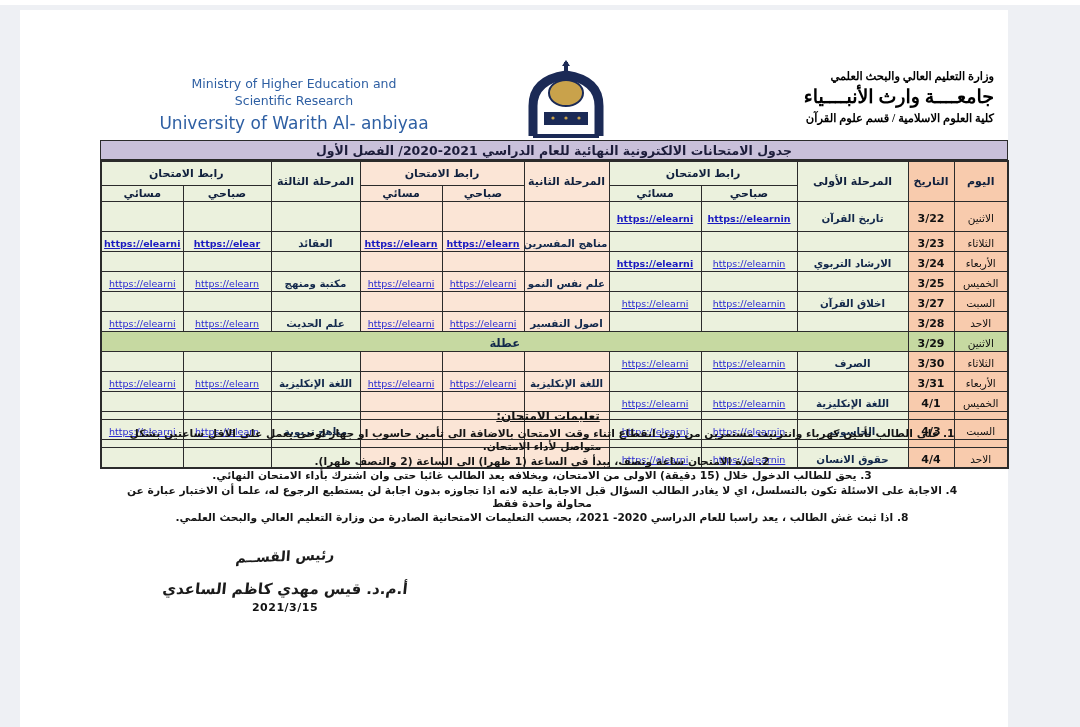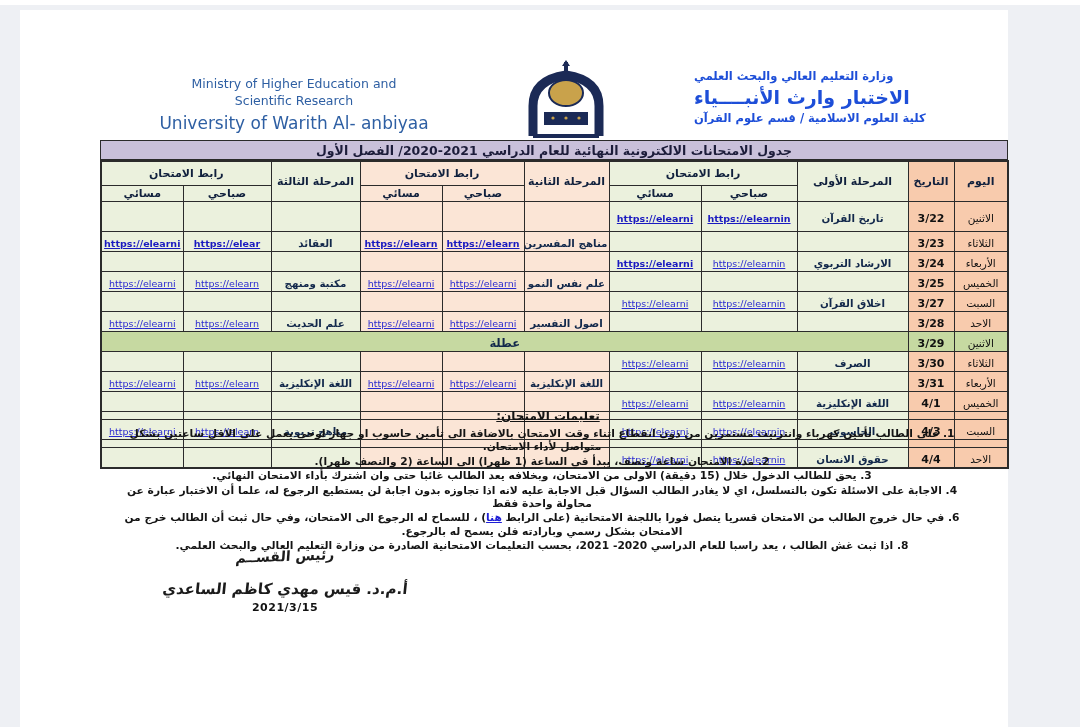--- a/index.html
+++ b/index.html
@@ -11,21 +11,21 @@
   }
   .top-strip{position:absolute;top:0;left:0;width:1080px;height:5px;background:#ffffff;}
   .page{
     position:absolute;left:20px;top:10px;width:988px;height:717px;
     background:#ffffff;
   }
   
   .hdr-en{position:absolute;left:104px;top:66px;width:340px;text-align:center;color:#2e5fa3;}
   .hdr-en .l-small{font-size:12.5px;line-height:1.35;}
   .hdr-en .l-big{font-size:17px;margin-top:3px;text-align:center;}
-  .hdr-ar{position:absolute;right:14px;top:58px;width:300px;text-align:left;color:#1d4ed8;direction:rtl;}
+  .hdr-ar{position:absolute;right:14px;top:58px;width:300px;text-align:right;color:#000000;direction:rtl;font-family:Liberation Serif, serif;}
   .hdr-ar .l-small{font-size:11.5px;font-weight:bold;line-height:1.5;}
   .hdr-ar .l-big{font-size:19px;font-weight:bold;line-height:1.3;}
   .logo{position:absolute;left:500px;top:50px;width:92px;height:84px;}
   
   .title-bar{
     position:absolute;left:80px;top:130px;width:908px;height:20px;
     background:#c9c0da;border:1px solid #2b2b2b;box-sizing:border-box;
     display:flex;align-items:center;justify-content:center;
     font-weight:bold;font-size:12.5px;color:#1c1c3a;direction:rtl;text-align:center;
   }
@@ -84,21 +84,21 @@
       <rect x="24" y="52" width="44" height="13" fill="#1b2a56"></rect>
       <circle cx="33" cy="58" r="1.6" fill="#c9a24b"></circle>
       <circle cx="46" cy="58" r="1.6" fill="#c9a24b"></circle>
       <circle cx="59" cy="58" r="1.6" fill="#c9a24b"></circle>
       <path d="M13 76 H79" stroke="#1b2a56" stroke-width="4"></path>
     </svg>
   </div>
 
   <div class="hdr-ar">
     <div class="l-small">وزارة التعليم العالي والبحث العلمي</div>
-    <div class="l-big">الاختبار وارث الأنبــــياء</div>
+    <div class="l-big">جامعــــة وارث الأنبــــياء</div>
     <div class="l-small">كلية العلوم الاسلامية / قسم علوم القرآن</div>
   </div>
 
   <div class="title-bar">جدول الامتحانات الالكترونية النهائية للعام الدراسي 2021-2020/ الفصل الأول</div>
 
   <table class="sched">
     <colgroup>
       <col style="width:54px">
         <col style="width:46px">
       <col style="width:111px">
@@ -309,21 +309,20 @@
       </tbody>
   </table>
 
   <div class="instr">
     <div class="head">تعليمات الامتحان:</div>
     <div id="instructions-list">
         <div class="item"><span class="num">1.</span> <span>على الطالب تأمين كهرباء وانترنيت مستمرين من دون انقطاع اثناء وقت الامتحان بالاضافة الى تأمين حاسوب او جهاز لوحي يعمل على الاقل ساعتين بشكل متواصل لأداء الامتحان.</span></div>
         <div class="item"><span class="num">2.</span> <span>مدة الامتحان ساعة ونصف، يبدأ في الساعة (1 ظهرا) الى الساعة (2 والنصف ظهرا).</span></div>
         <div class="item"><span class="num">3.</span> <span>يحق للطالب الدخول خلال (15 دقيقة) الاولى من الامتحان، وبخلافه يعد الطالب غائبا حتى وان اشترك بأداء الامتحان النهائي.</span></div>
         <div class="item"><span class="num">4.</span> <span>الاجابة على الاسئلة تكون بالتسلسل، اي لا يغادر الطالب السؤال قبل الاجابة عليه لانه اذا تجاوزه بدون اجابة لن يستطيع الرجوع له، علما أن الاختبار عبارة عن محاولة واحدة فقط</span></div>
-        <div class="item"><span class="num">6.</span> <span>في حال خروج الطالب من الامتحان قسريا يتصل فورا باللجنة الامتحانية (على الرابط </span><span class="here">هنا</span><span>) ، للسماح له الرجوع الى الامتحان، وفي حال ثبت أن الطالب خرج من الامتحان بشكل رسمي وبارادته فلن يسمح له بالرجوع.</span></div>
         <div class="item"><span class="num">8.</span> <span>اذا ثبت غش الطالب ، يعد راسبا للعام الدراسي 2020- 2021، بحسب التعليمات الامتحانية الصادرة من وزارة التعليم العالي والبحث العلمي.</span></div>
       </div>
   </div>
 
   <div class="sig">
     <div class="role">رئيس القســم</div>
     <div class="name">أ.م.د. قيس مهدي كاظم الساعدي</div>
     <div class="date">2021/3/15</div>
   </div>
 

